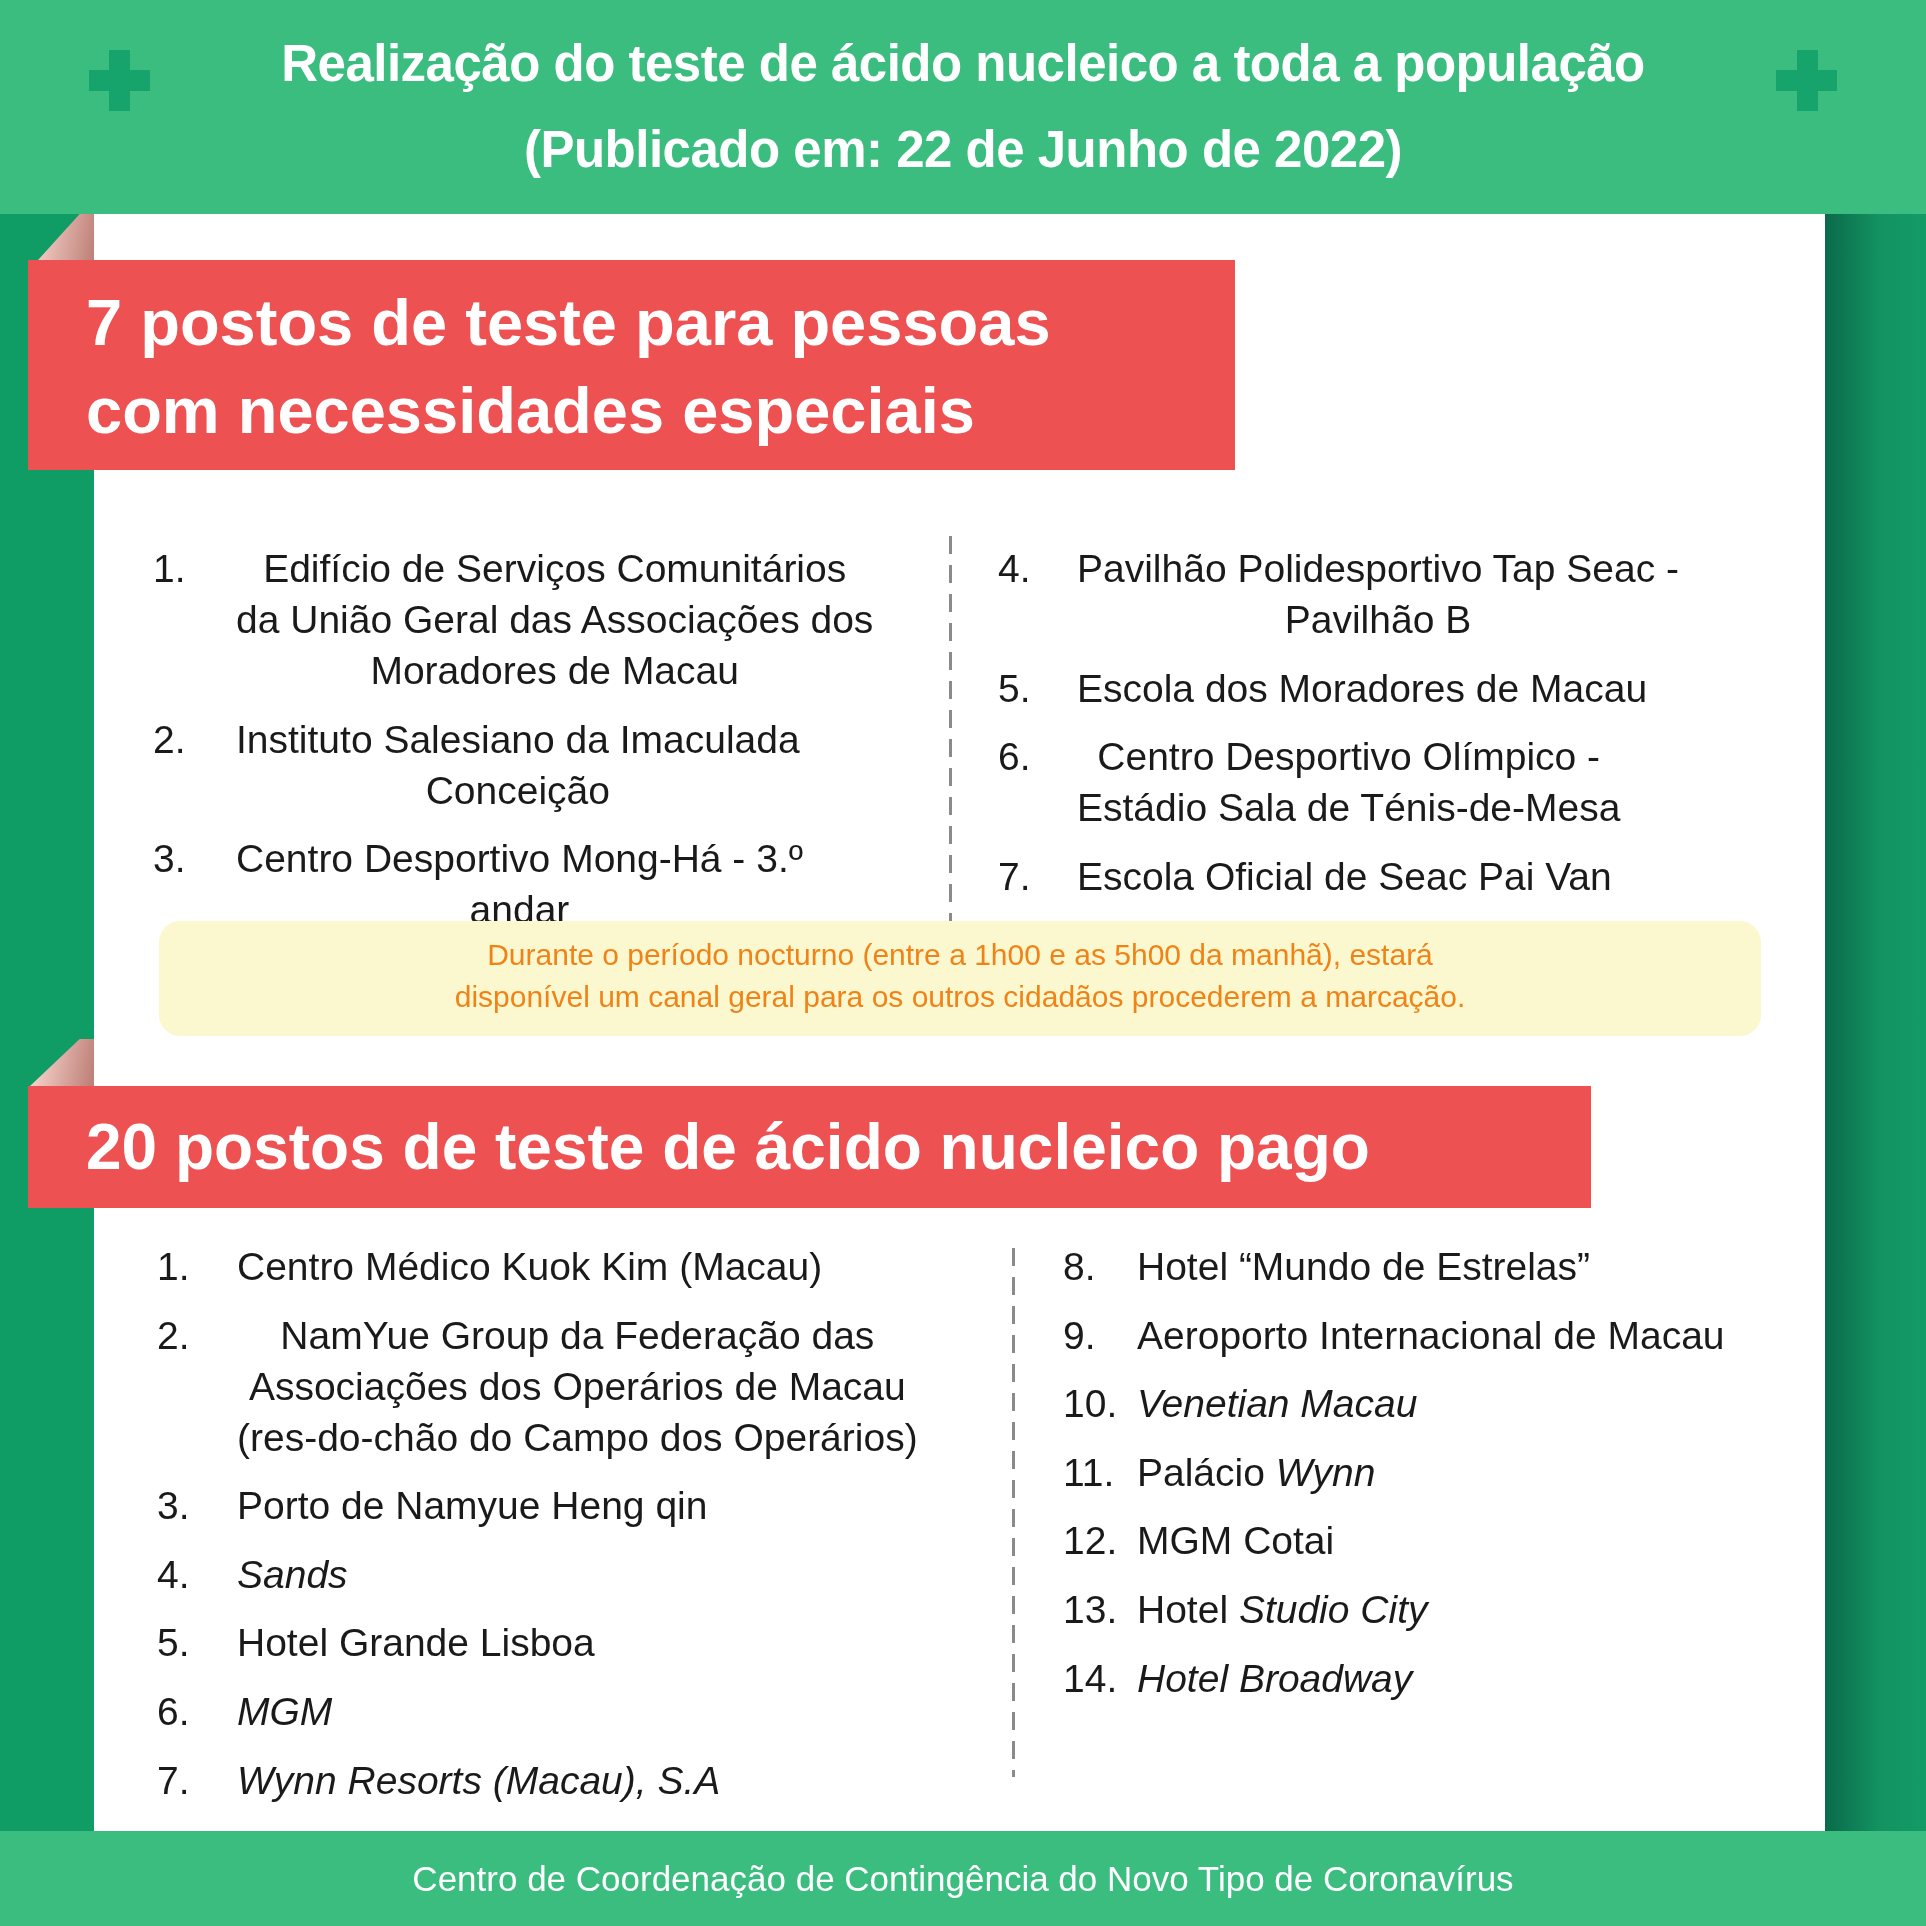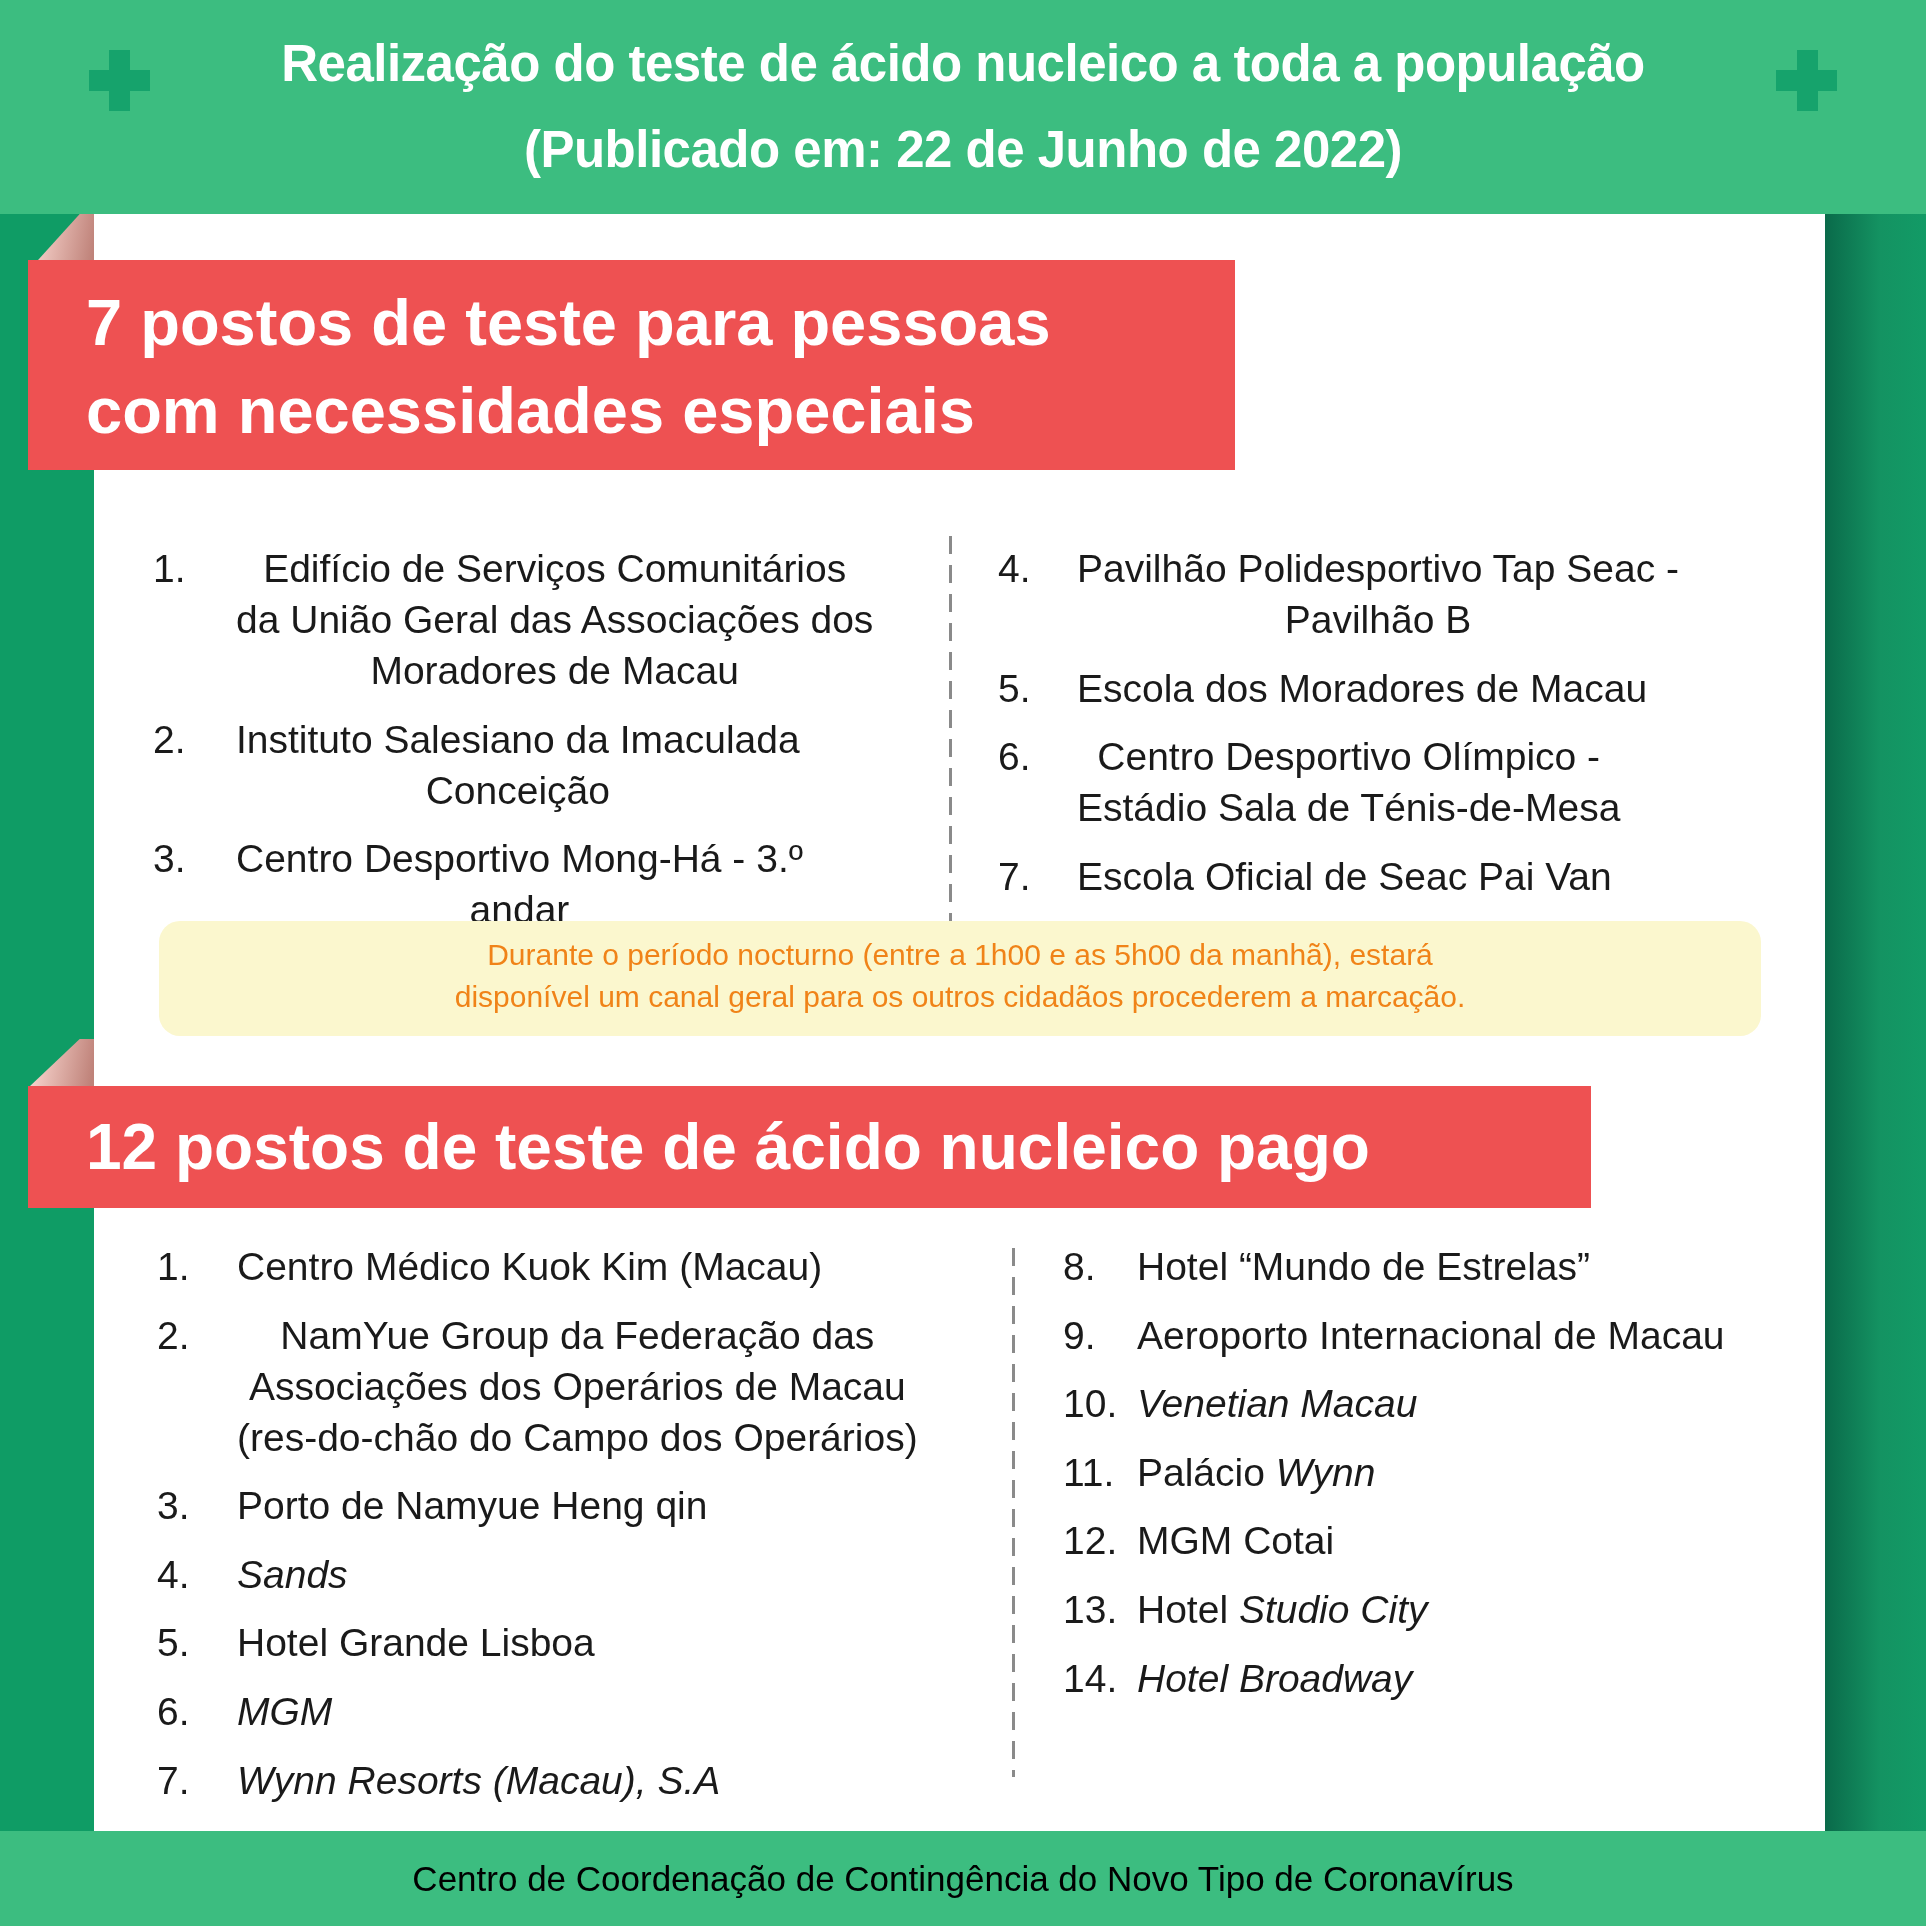--- a/index.html
+++ b/index.html
@@ -58,21 +58,21 @@
   .vdash2{left:1012px;top:1248px;height:529px;}
 
   
   .notice{position:absolute;left:159px;top:921px;width:1602px;height:115px;background:#fbf7ce;
     border-radius:21px;text-align:center;color:#f08318;font-weight:normal;font-size:30px;
     box-sizing:border-box;padding-top:13px;}
   .notice div{line-height:42px;white-space:nowrap;}
 
   
   .footer-text{position:absolute;left:0;top:1831px;width:1926px;height:95px;line-height:95px;
-    text-align:center;color:#000000;font-size:35px;white-space:nowrap;}
+    text-align:center;color:#ffffff;font-size:35px;white-space:nowrap;}
 </style>
 </head>
 <body>
 
 <div id="stage">
 
   <div class="band header-band"></div>
 
   <div>
     <div class="bar" style="left:109px;top:50px;width:21px;height:61px;"></div>
@@ -149,21 +149,21 @@
         </div>
       </div>
     </div>
 
   <div class="notice">
     <div>Durante o período nocturno (entre a 1h00 e as 5h00 da manhã), estará</div>
     <div>disponível um canal geral para os outros cidadãos procederem a marcação.</div>
   </div>
 
   <div class="fold fold2"></div>
-  <div class="banner banner2">12 postos de teste de ácido nucleico pago</div>
+  <div class="banner banner2">20 postos de teste de ácido nucleico pago</div>
 
   <div class="list l2-left">
       <div class="lrow">
         <span class="num">1.</span>
         <div class="ltext">
           <div class="lline"><span>Centro Médico Kuok Kim (Macau)</span></div>
         </div>
       </div>
       <div class="lrow">
         <span class="num">2.</span>

